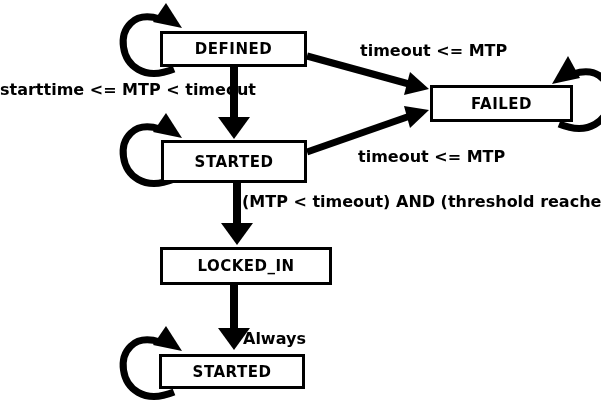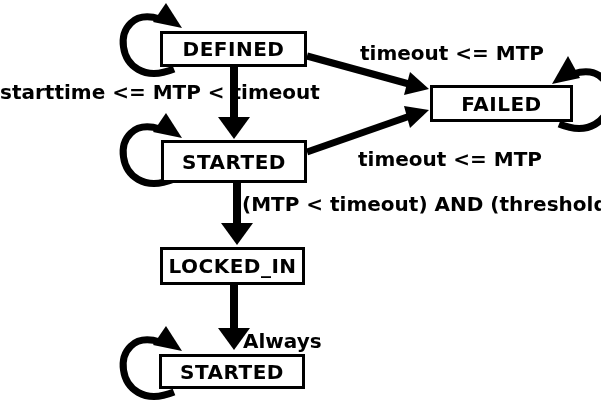--- a/index.html
+++ b/index.html
@@ -36,34 +36,34 @@
   .node {
     position: absolute;
     z-index: 2;
     box-sizing: border-box;
     background: #ffffff;
     border: 3px solid #000000;
     display: flex;
     align-items: center;
     justify-content: center;
     font-weight: bold;
-    font-size: 20px;
+    font-size: 15px;
     letter-spacing: 0.5px;
     color: #000000;
   }
   .node-defined   { left: 160px; top: 31px;  width: 147px; height: 36px; }
   .node-failed    { left: 430px; top: 85px;  width: 143px; height: 37px; }
   .node-started   { left: 161px; top: 140px; width: 146px; height: 43px; }
-  .node-locked-in { left: 160px; top: 247px; width: 145px; height: 38px; }
+  .node-locked-in { left: 160px; top: 247px; width: 172px; height: 38px; }
   .node-active    { left: 159px; top: 354px; width: 146px; height: 35px; }
   .edge-label {
     position: absolute;
     z-index: 3;
     font-weight: bold;
-    font-size: 20px;
+    font-size: 16px;
     color: #000000;
     white-space: nowrap;
   }
   .lbl-defined-failed   { left: 360px; top: 41px; }
   .lbl-defined-started  { left: 0px;   top: 80px; }
   .lbl-started-failed   { left: 358px; top: 147px; }
   .lbl-started-lockedin { left: 242px; top: 192px; }
   .lbl-lockedin-active  { left: 243px; top: 299px; margin-top: 30px; }
 </style>
 </head>

